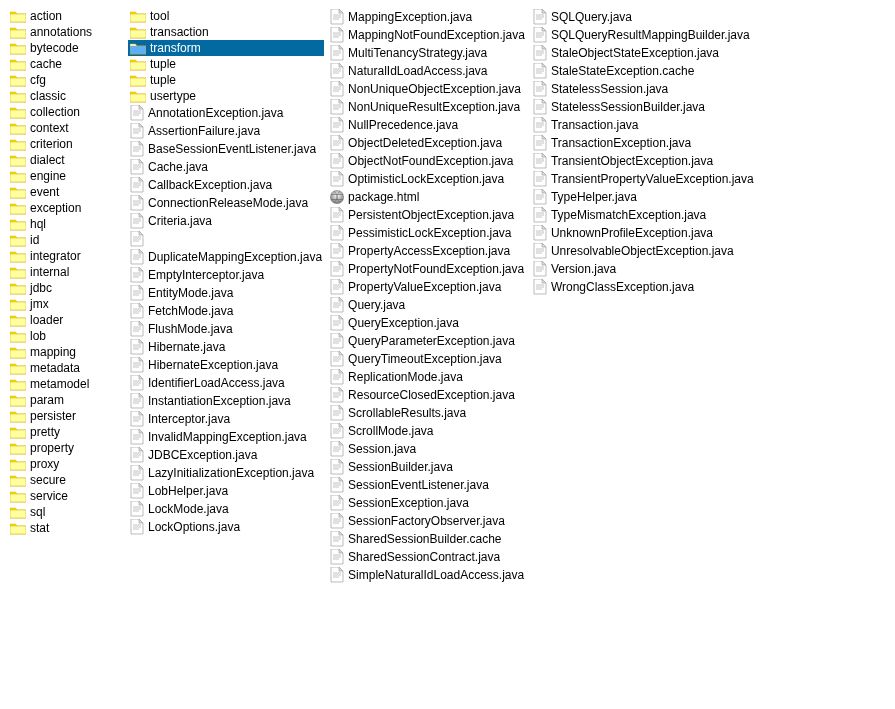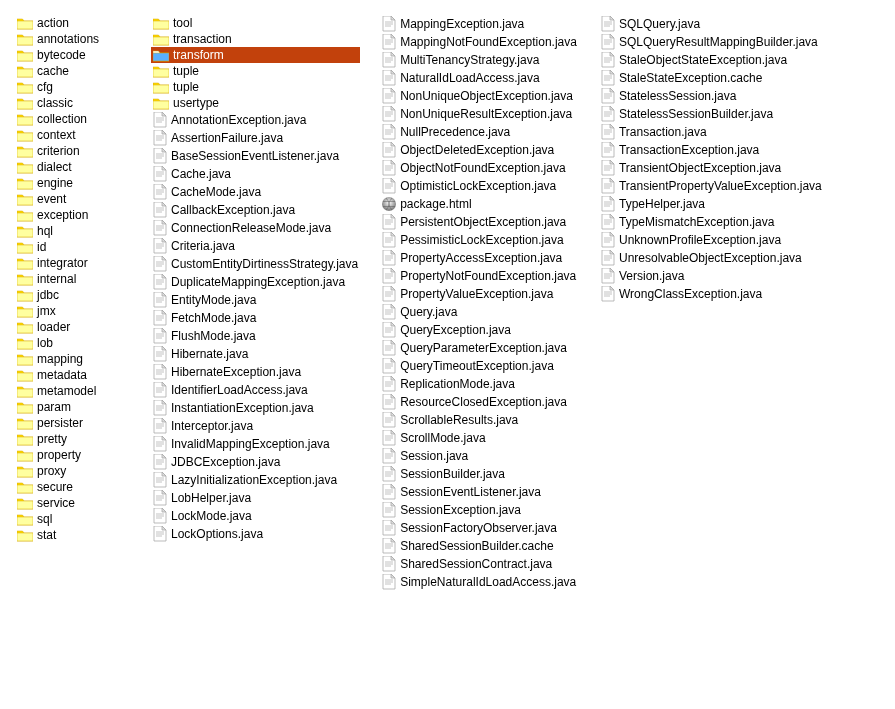--- a/index.html
+++ b/index.html
@@ -6,22 +6,22 @@
     body {
       font-family: 'Segoe UI', Arial, sans-serif;
       font-size: 12px;
       background: #fff;
       color: #000;
       overflow: auto;
     }
     .file-browser {
       display: flex;
       flex-direction: row;
-      padding: 15px;
-      gap: 16px;
+      padding: 8px;
+      gap: 0;
     }
     .column {
       display: flex;
       flex-direction: column;
       min-width: 120px;
       padding-right: 4px;
     }
     .item {
       display: flex;
       align-items: center;
@@ -49,21 +49,21 @@
       height: 16px;
       display: inline-flex;
       align-items: center;
       flex-shrink: 0;
     }
     .file-icon svg {
       width: 14px;
       height: 16px;
     }
     .selected {
-      background: #c2410c;
+      background: #0369a1;
       color: #fff;
       text-align: right;
     }
     .selected .item-label {
       color: #fff;
     }
   </style>
 </head>
 <body>
 
@@ -473,32 +473,20 @@
       <div class="item">
         <span class="file-icon">
           <svg viewBox="0 0 14 16" xmlns="http://www.w3.org/2000/svg">
       <path d="M1,0 L9,0 L13,4 L13,15 L1,15 Z" fill="white" stroke="#aaa" stroke-width="0.8"></path>
       <path d="M9,0 L9,4 L13,4 Z" fill="#ddd" stroke="#aaa" stroke-width="0.8"></path>
       <line x1="3" y1="6" x2="11" y2="6" stroke="#aaa" stroke-width="0.7"></line>
       <line x1="3" y1="8" x2="11" y2="8" stroke="#aaa" stroke-width="0.7"></line>
       <line x1="3" y1="10" x2="9" y2="10" stroke="#aaa" stroke-width="0.7"></line>
     </svg>
         </span>
-        <span class="item-label">CacheMode.java</span>
-      </div>
-      <div class="item">
-        <span class="file-icon">
-          <svg viewBox="0 0 14 16" xmlns="http://www.w3.org/2000/svg">
-      <path d="M1,0 L9,0 L13,4 L13,15 L1,15 Z" fill="white" stroke="#aaa" stroke-width="0.8"></path>
-      <path d="M9,0 L9,4 L13,4 Z" fill="#ddd" stroke="#aaa" stroke-width="0.8"></path>
-      <line x1="3" y1="6" x2="11" y2="6" stroke="#aaa" stroke-width="0.7"></line>
-      <line x1="3" y1="8" x2="11" y2="8" stroke="#aaa" stroke-width="0.7"></line>
-      <line x1="3" y1="10" x2="9" y2="10" stroke="#aaa" stroke-width="0.7"></line>
-    </svg>
-        </span>
         <span class="item-label">CallbackException.java</span>
       </div>
       <div class="item">
         <span class="file-icon">
           <svg viewBox="0 0 14 16" xmlns="http://www.w3.org/2000/svg">
       <path d="M1,0 L9,0 L13,4 L13,15 L1,15 Z" fill="white" stroke="#aaa" stroke-width="0.8"></path>
       <path d="M9,0 L9,4 L13,4 Z" fill="#ddd" stroke="#aaa" stroke-width="0.8"></path>
       <line x1="3" y1="6" x2="11" y2="6" stroke="#aaa" stroke-width="0.7"></line>
       <line x1="3" y1="8" x2="11" y2="8" stroke="#aaa" stroke-width="0.7"></line>
       <line x1="3" y1="10" x2="9" y2="10" stroke="#aaa" stroke-width="0.7"></line>
@@ -521,33 +509,44 @@
       <div class="item">
         <span class="file-icon">
           <svg viewBox="0 0 14 16" xmlns="http://www.w3.org/2000/svg">
       <path d="M1,0 L9,0 L13,4 L13,15 L1,15 Z" fill="white" stroke="#aaa" stroke-width="0.8"></path>
       <path d="M9,0 L9,4 L13,4 Z" fill="#ddd" stroke="#aaa" stroke-width="0.8"></path>
       <line x1="3" y1="6" x2="11" y2="6" stroke="#aaa" stroke-width="0.7"></line>
       <line x1="3" y1="8" x2="11" y2="8" stroke="#aaa" stroke-width="0.7"></line>
       <line x1="3" y1="10" x2="9" y2="10" stroke="#aaa" stroke-width="0.7"></line>
     </svg>
         </span>
-        <span class="item-label">CustomEntityDirtinessStrategy.java</span>
       </div>
       <div class="item">
         <span class="file-icon">
           <svg viewBox="0 0 14 16" xmlns="http://www.w3.org/2000/svg">
       <path d="M1,0 L9,0 L13,4 L13,15 L1,15 Z" fill="white" stroke="#aaa" stroke-width="0.8"></path>
       <path d="M9,0 L9,4 L13,4 Z" fill="#ddd" stroke="#aaa" stroke-width="0.8"></path>
       <line x1="3" y1="6" x2="11" y2="6" stroke="#aaa" stroke-width="0.7"></line>
       <line x1="3" y1="8" x2="11" y2="8" stroke="#aaa" stroke-width="0.7"></line>
       <line x1="3" y1="10" x2="9" y2="10" stroke="#aaa" stroke-width="0.7"></line>
     </svg>
         </span>
         <span class="item-label">DuplicateMappingException.java</span>
+      </div>
+      <div class="item">
+        <span class="file-icon">
+          <svg viewBox="0 0 14 16" xmlns="http://www.w3.org/2000/svg">
+      <path d="M1,0 L9,0 L13,4 L13,15 L1,15 Z" fill="white" stroke="#aaa" stroke-width="0.8"></path>
+      <path d="M9,0 L9,4 L13,4 Z" fill="#ddd" stroke="#aaa" stroke-width="0.8"></path>
+      <line x1="3" y1="6" x2="11" y2="6" stroke="#aaa" stroke-width="0.7"></line>
+      <line x1="3" y1="8" x2="11" y2="8" stroke="#aaa" stroke-width="0.7"></line>
+      <line x1="3" y1="10" x2="9" y2="10" stroke="#aaa" stroke-width="0.7"></line>
+    </svg>
+        </span>
+        <span class="item-label">EmptyInterceptor.java</span>
       </div>
       <div class="item">
         <span class="file-icon">
           <svg viewBox="0 0 14 16" xmlns="http://www.w3.org/2000/svg">
       <path d="M1,0 L9,0 L13,4 L13,15 L1,15 Z" fill="white" stroke="#aaa" stroke-width="0.8"></path>
       <path d="M9,0 L9,4 L13,4 Z" fill="#ddd" stroke="#aaa" stroke-width="0.8"></path>
       <line x1="3" y1="6" x2="11" y2="6" stroke="#aaa" stroke-width="0.7"></line>
       <line x1="3" y1="8" x2="11" y2="8" stroke="#aaa" stroke-width="0.7"></line>
       <line x1="3" y1="10" x2="9" y2="10" stroke="#aaa" stroke-width="0.7"></line>
     </svg>

